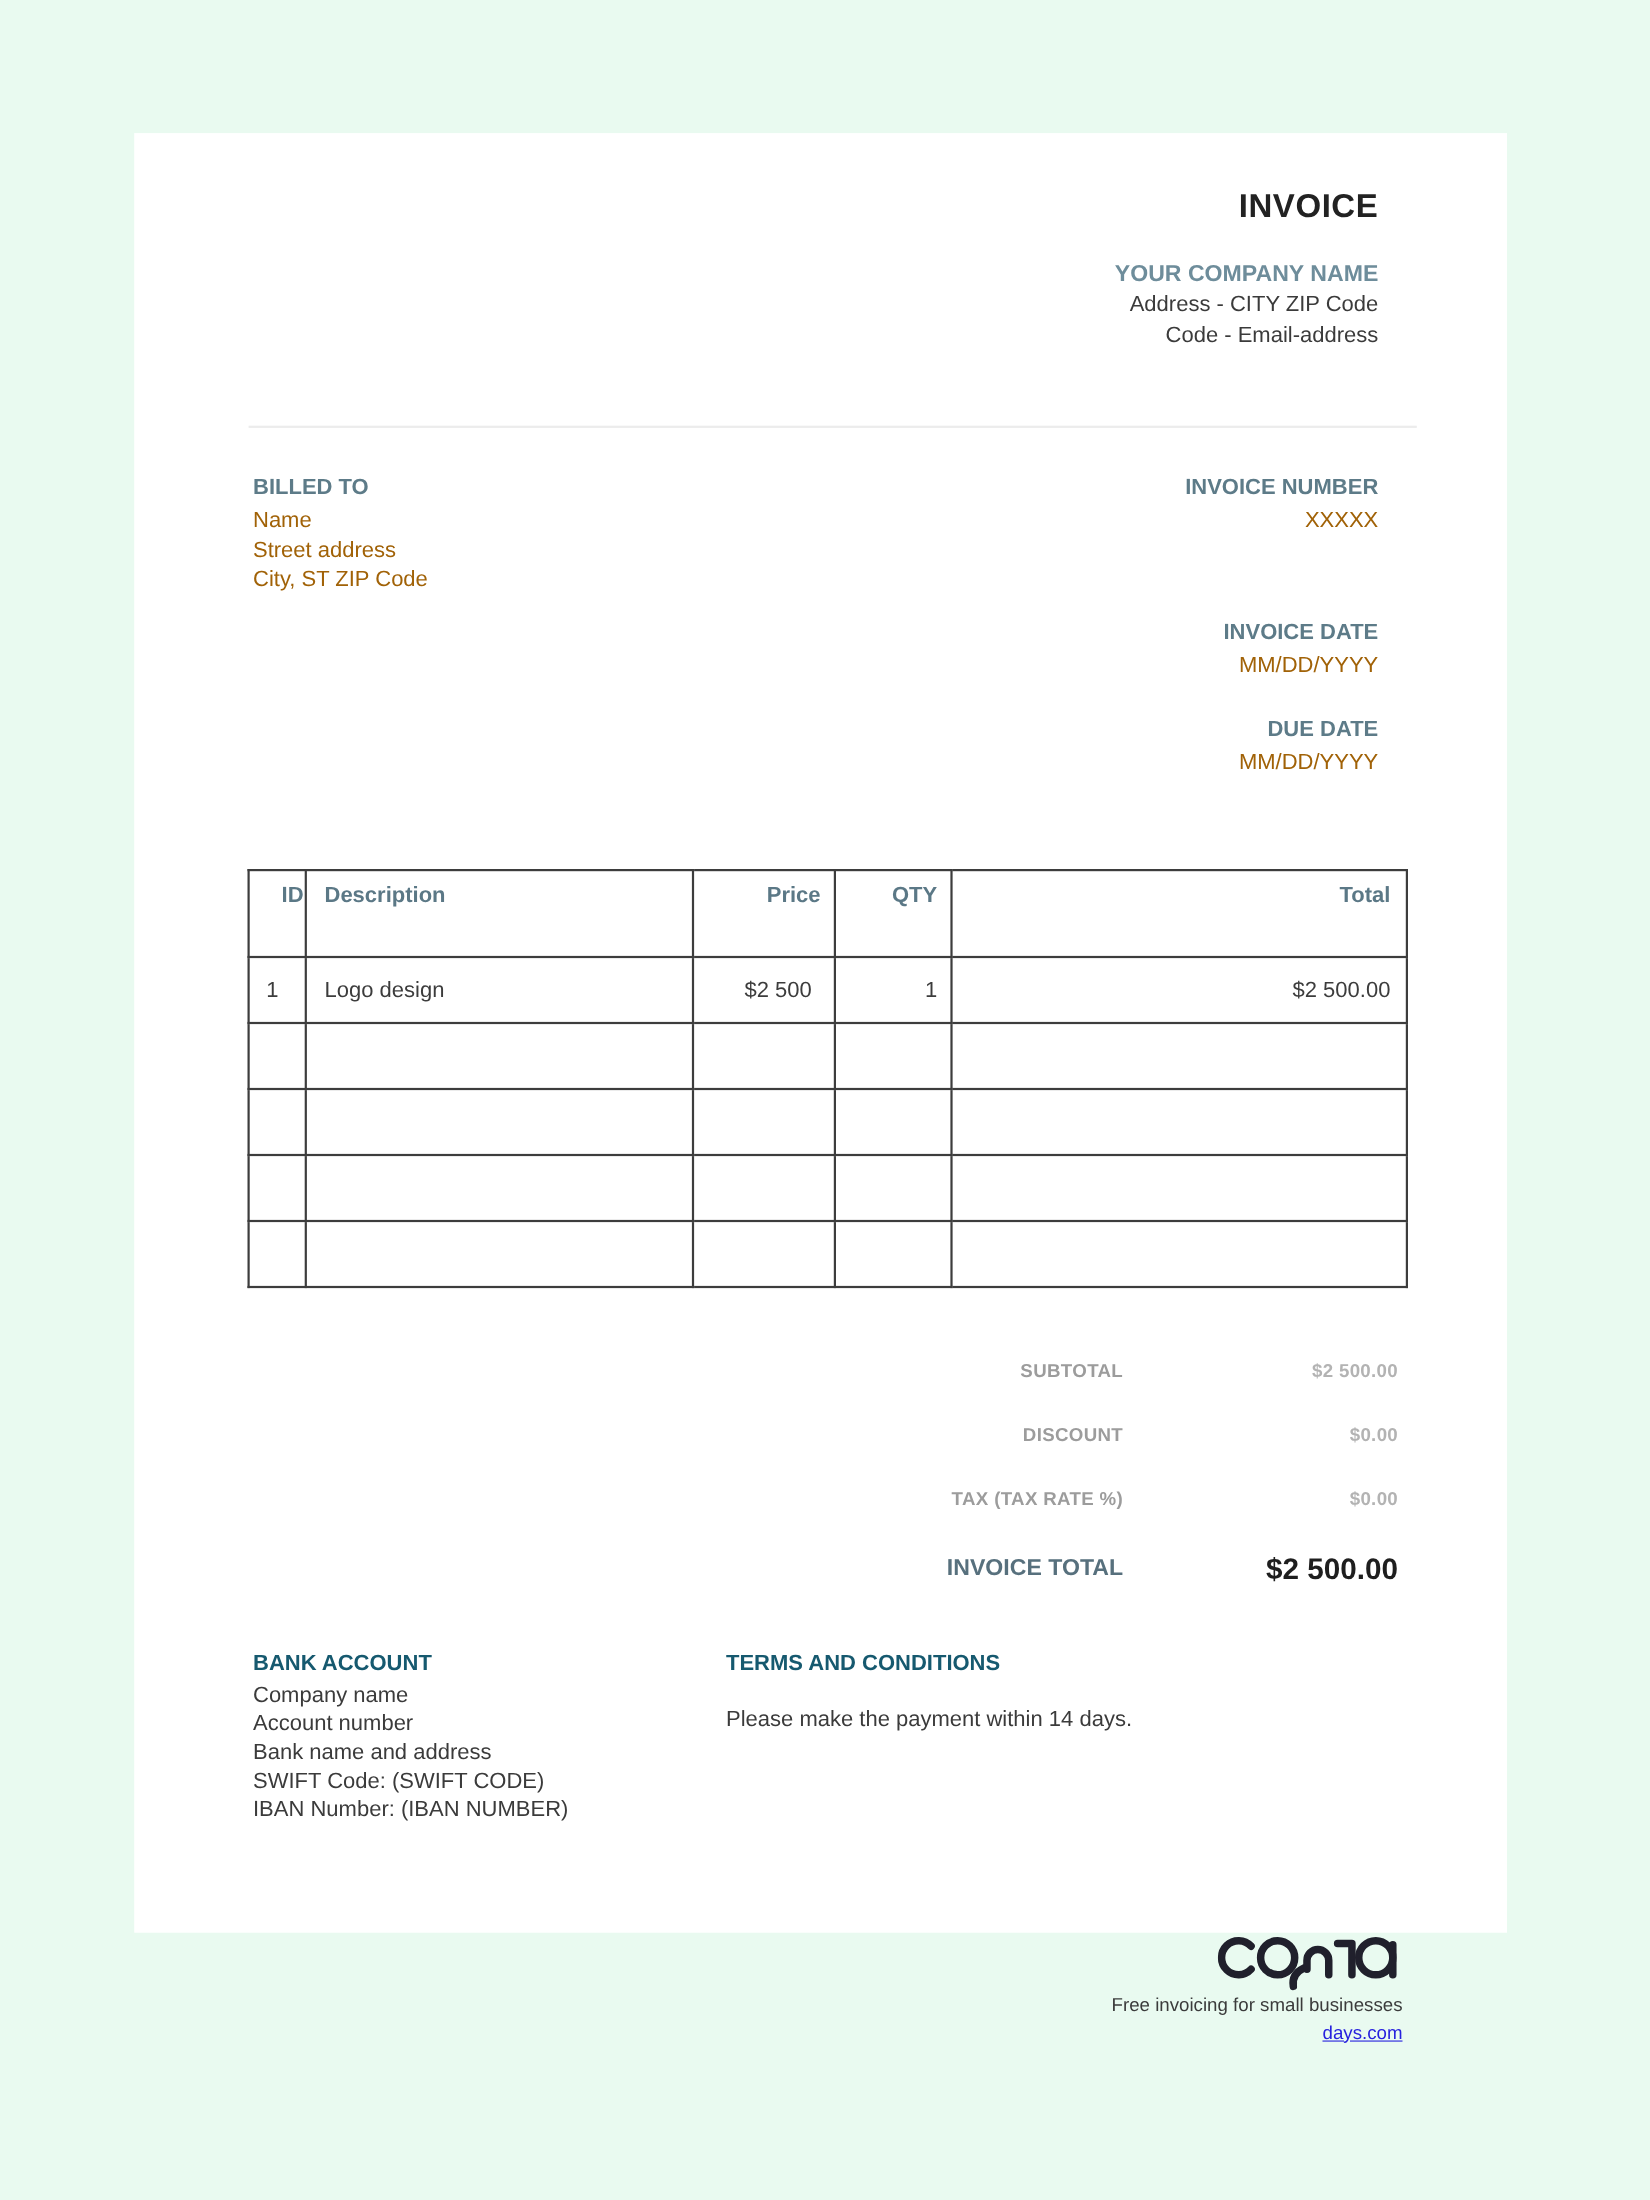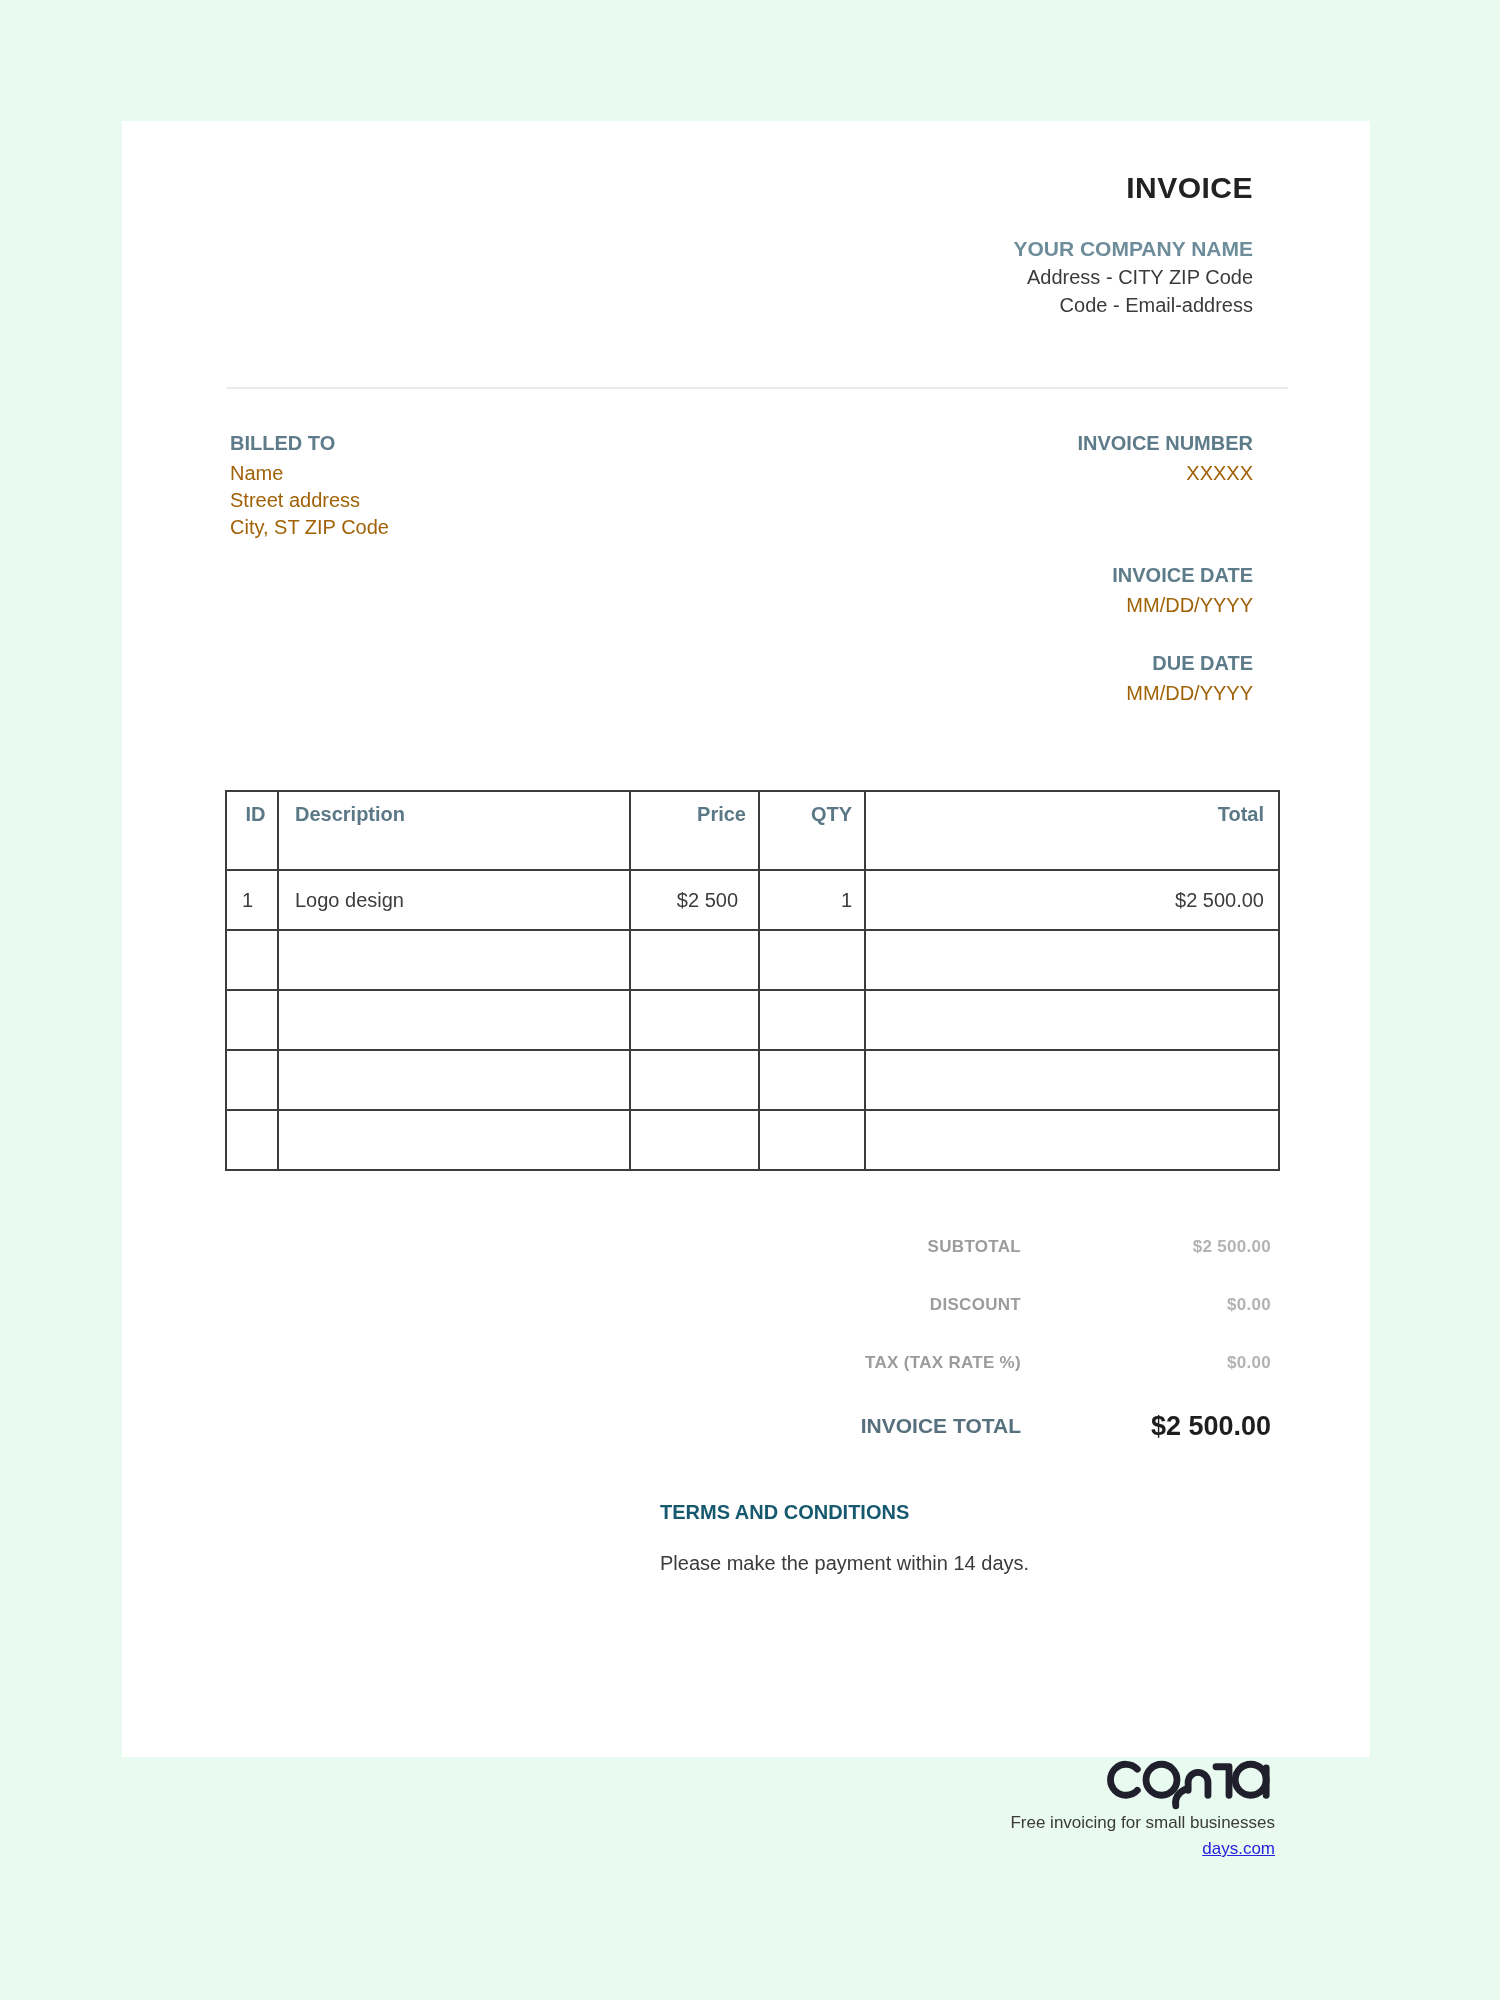--- a/index.html
+++ b/index.html
@@ -61,21 +61,21 @@
   }
   table.items th, table.items td {
     border: 2px solid #3d3d3d;
     overflow: hidden; white-space: nowrap;
   }
   table.items thead tr { height: 79px; }
   table.items thead th {
     vertical-align: top; padding-top: 11px;
     font-size: 20px; font-weight: bold; color: #5b7886;
   }
-  th.c-id    { text-align: center;  padding-left: 8px; }
+  th.c-id    { text-align: right;  padding-left: 8px; }
   th.c-desc  { text-align: left;  padding-left: 16px; }
   th.c-price { text-align: right; padding-right: 12px; }
   th.c-qty   { text-align: right; padding-right: 12px; }
   th.c-total { text-align: right; padding-right: 14px; }
   table.items tbody tr { height: 60px; }
   table.items tbody td { font-size: 20px; color: #3c3c3c; vertical-align: middle; }
   td.c-id    { padding-left: 15px; }
   td.c-desc  { padding-left: 16px; }
   td.c-price { text-align: right; padding-right: 20px; }
   td.c-qty   { text-align: right; padding-right: 12px; color: #6a8290; }
@@ -234,20 +234,30 @@
   </div>
   <div class="totals-row row-tax">
     <div class="t-label">TAX (TAX RATE %)</div>
     <div class="t-value">$0.00</div>
   </div>
   <div class="grand-row">
     <div class="g-label">INVOICE TOTAL</div>
     <div class="g-value">$2 500.00</div>
   </div>
 
+  <div class="bank-block">
+    <div class="teal-heading">BANK ACCOUNT</div>
+    <div class="lines">
+      <div class="bank-line">Company name</div>
+      <div class="bank-line">Account number</div>
+      <div class="bank-line">Bank name and address</div>
+      <div class="bank-line">SWIFT Code: (SWIFT CODE)</div>
+      <div class="bank-line">IBAN Number: (IBAN NUMBER)</div>
+    </div>
+  </div>
 
   <div class="terms-block">
     <div class="teal-heading">TERMS AND CONDITIONS</div>
     <div class="terms-text">Please make the payment within 14 days.</div>
   </div>
 
   <div class="footer">
     <svg class="logo-svg" viewBox="0 0 268 96" fill="none" stroke="#20202c" stroke-width="11" stroke-linecap="round">
 
       <path d="M49 29 A25 25 0 1 0 49 63"></path>

